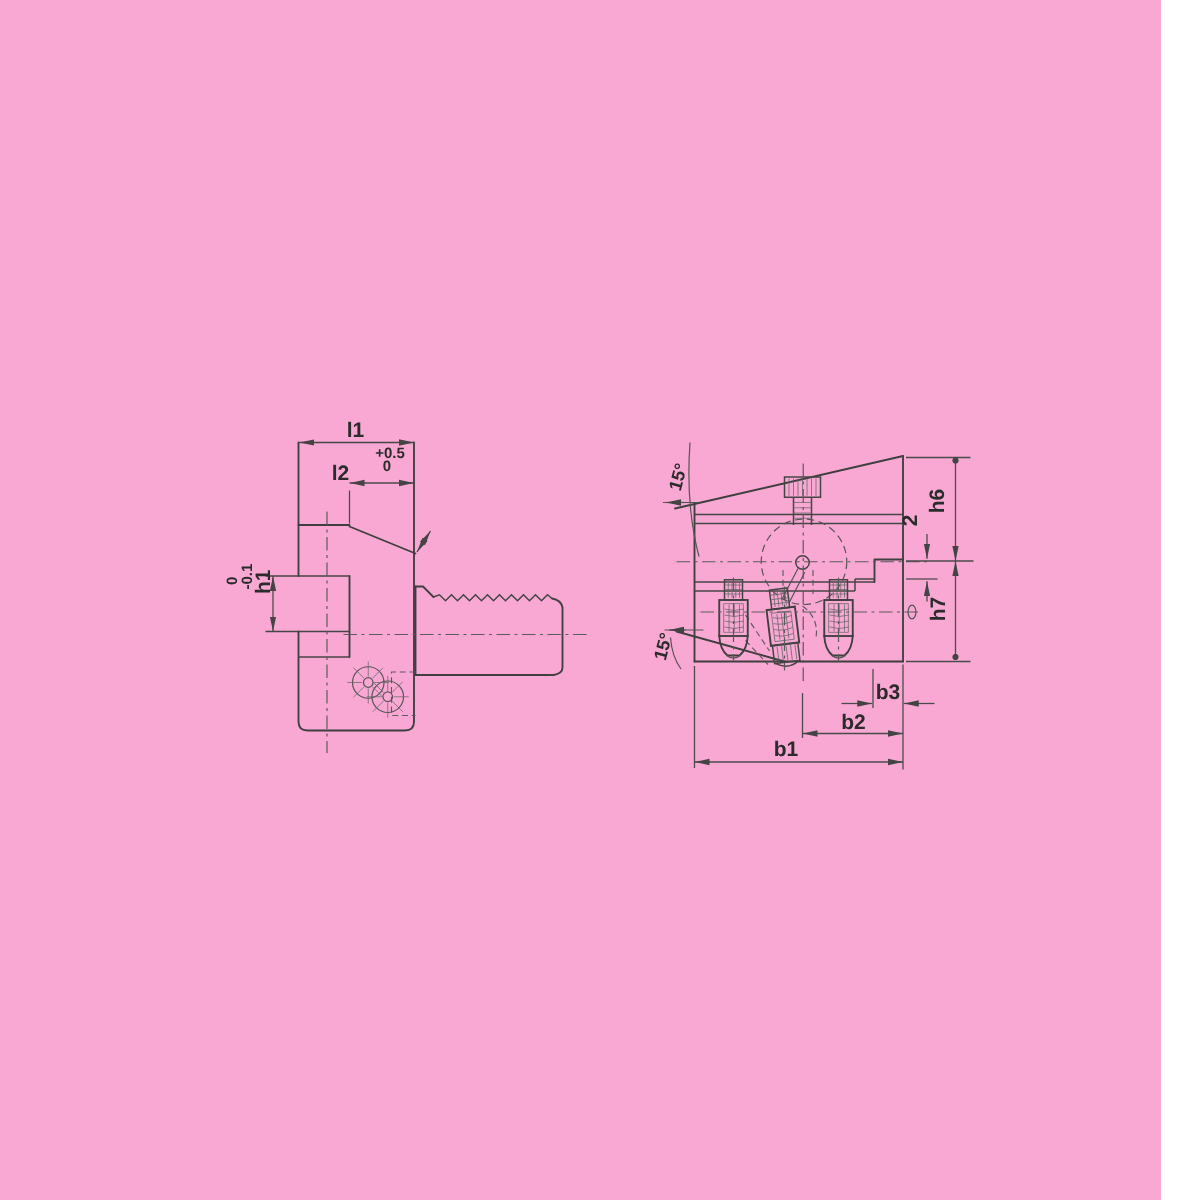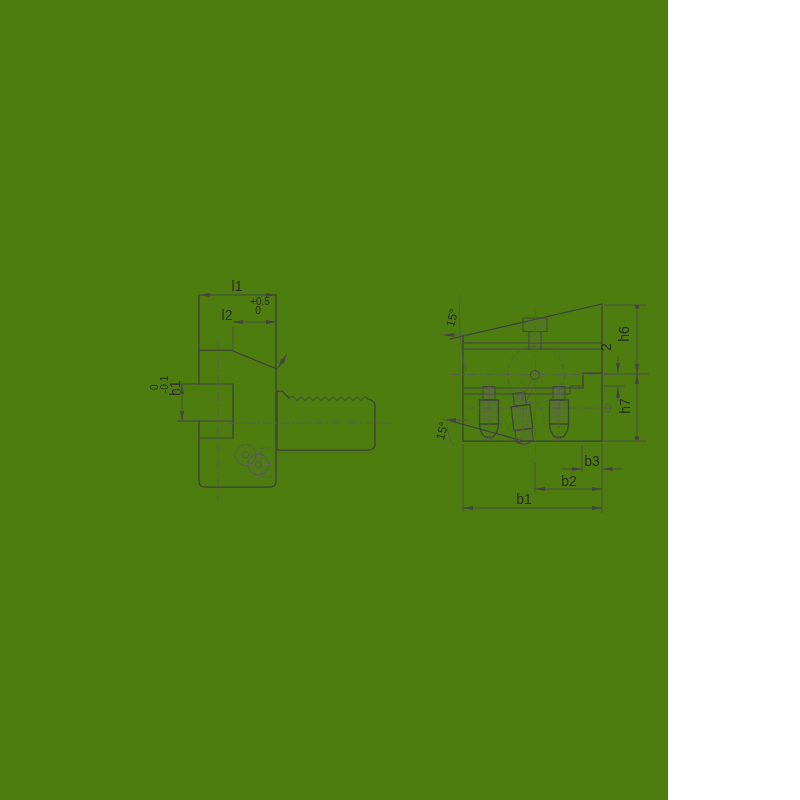--- a/index.html
+++ b/index.html
@@ -1,16 +1,16 @@
 <!DOCTYPE html>
 <html><head>
 <meta charset="utf-8">
 <style>
   html,body{margin:0;padding:0;background:#ffffff;}
-  .stage{width:668px;height:800px;background:#4d7c0f;position:relative;overflow:hidden;}
+  .stage{width:774px;height:800px;background:#f9a8d4;position:relative;overflow:hidden;font-weight:bold;}
   svg{position:absolute;left:0;top:0;}
   text{font-family:"Liberation Sans","DejaVu Sans",sans-serif;fill:#2b2b2b;}
   .dimtxt{font-size:14px;}
   .toltxt{font-size:10px;}
   .angtxt{font-size:12px;}
   .main{stroke:#3f3f3f;stroke-width:1.25;fill:none;stroke-linecap:round;}
   .med{stroke:#454545;stroke-width:1.0;fill:none;}
   .thin{stroke:#555555;stroke-width:0.8;fill:none;}
   .hatch{stroke:#666666;stroke-width:0.5;fill:none;}
   .dim{stroke:#4a4a4a;stroke-width:0.85;fill:none;}

